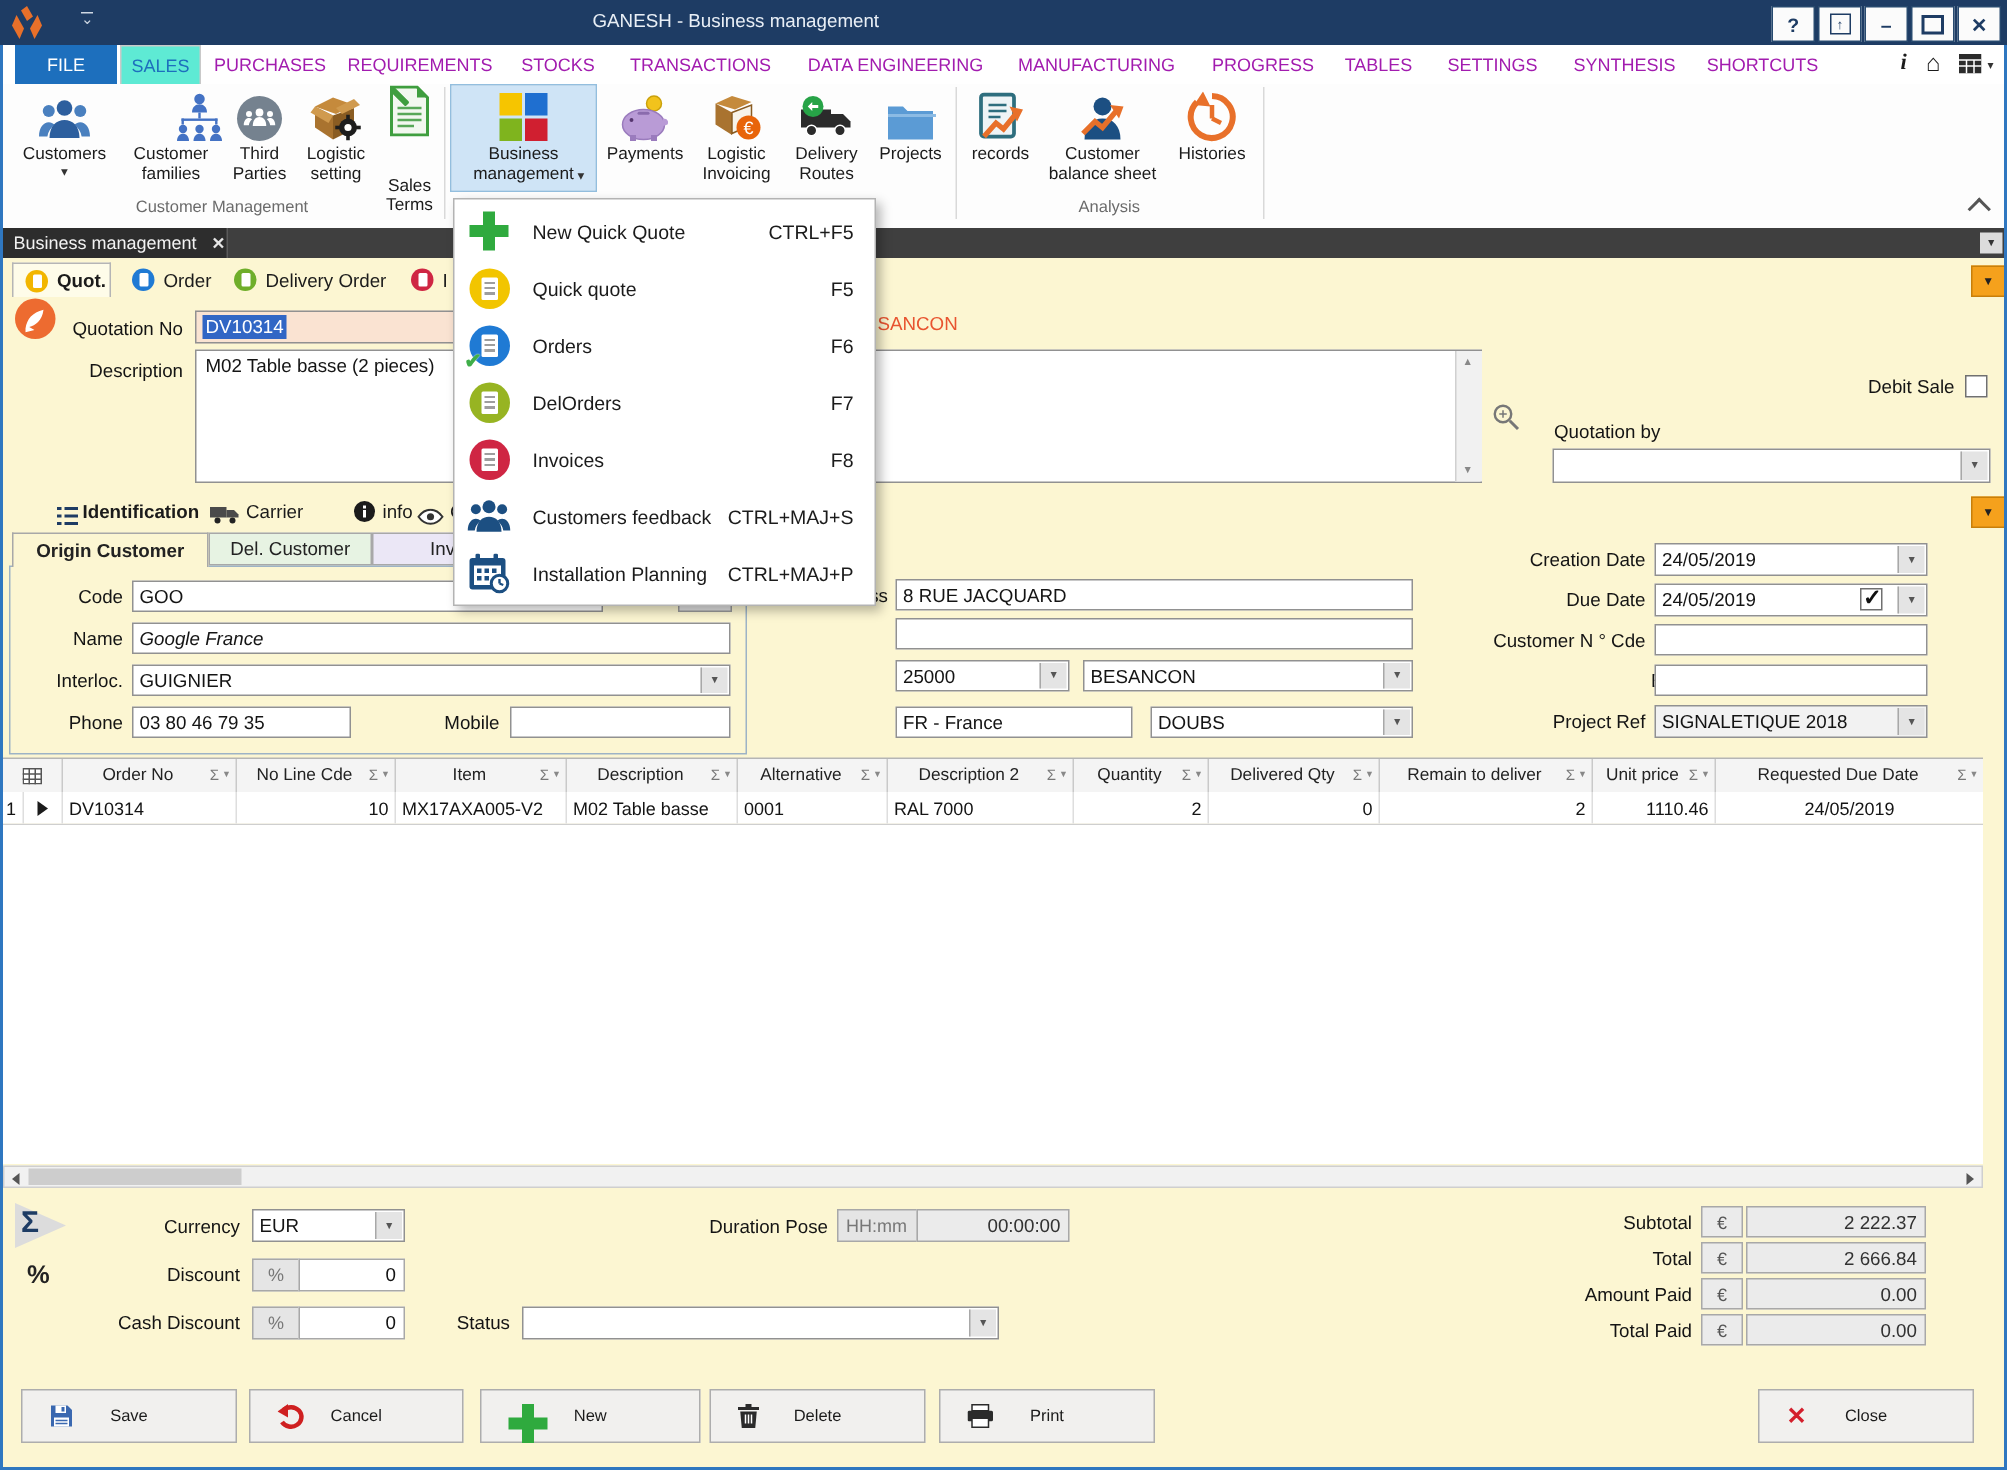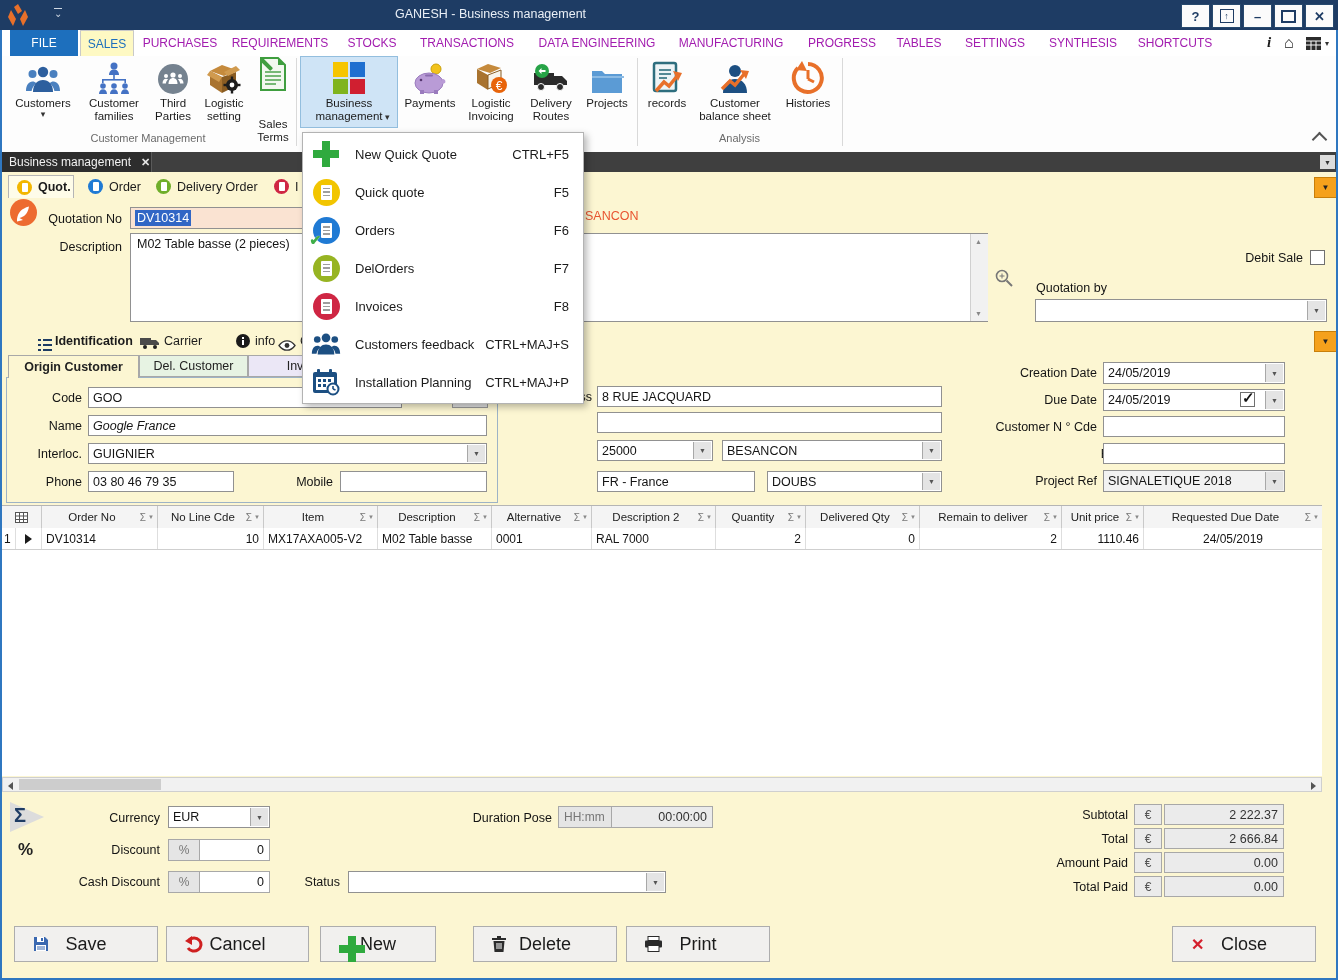--- a/index.html
+++ b/index.html
@@ -8,21 +8,21 @@
   
   .titlebar{position:absolute;left:0;top:0;width:1338px;height:30px;background:#1e3c64;}
   .title{position:absolute;left:395px;top:7px;color:#e9eff6;font-size:12.5px;white-space:nowrap;}
   .winbtn{position:absolute;top:4px;width:29px;height:24px;background:#fbfbfb;border:1px solid #27496e;box-sizing:border-box;color:#1e3c64;font-size:13px;display:flex;align-items:center;justify-content:center;font-weight:bold;}
   .maxglyph{width:11px;height:9px;border:2px solid #1e3c64;}
   .upglyph{width:12px;height:12px;border:1.5px solid #1e3c64;display:flex;align-items:center;justify-content:center;font-size:9px;}
   
   .menubar{position:absolute;left:0;top:30px;width:1338px;height:26px;background:#ffffff;}
   .mtab{position:absolute;top:0;height:26px;display:flex;align-items:center;justify-content:center;font-size:12px;color:#a21caf;white-space:nowrap;}
   .mtab.file{background:#1d6fbd;color:#fff;}
-  .mtab.active{background:#fef9c3;color:#1d6fbd;border:1px solid #c9c9c9;border-bottom:none;box-sizing:border-box;}
+  .mtab.active{background:#5eead4;color:#1d6fbd;border:1px solid #c9c9c9;border-bottom:none;box-sizing:border-box;}
   
   .ribbon{position:absolute;left:0;top:56px;width:1338px;height:96px;background:#fdfdfd;}
   .rbtn{position:absolute;top:1px;height:70px;display:flex;flex-direction:column;align-items:center;font-size:11.5px;color:#1b1b1b;text-align:center;cursor:default;}
   .rbtn .ric{height:38px;display:flex;align-items:flex-end;justify-content:center;}
   .rbtn .rlb{line-height:13px;margin-top:2px;}
   .rbtn.active{background:#cfe4f6;outline:1px solid #93bede;}
   .caret{font-size:9px;color:#333;line-height:8px;}
   .gsep{position:absolute;top:2px;height:88px;width:1px;background:#d9d9d9;}
   .glabel{position:absolute;top:76px;font-size:11px;color:#6b6b6b;text-align:center;}
   .chevup{position:absolute;width:9px;height:9px;border-top:2px solid #555;border-left:2px solid #555;transform:rotate(45deg);}
@@ -65,21 +65,21 @@
   .rowarrow{width:0;height:0;border-left:7px solid #1b1b1b;border-top:5px solid transparent;border-bottom:5px solid transparent;}
   
   .hsb{position:absolute;background:#f1f1f1;border:1px solid #cfcfcf;box-sizing:border-box;}
   .hthumb{position:absolute;background:#cdcdcd;}
   .tri{width:0;height:0;position:absolute;}
   
   .unitbox{position:absolute;background:#e5e5e5;border:1px solid #a8a8a8;box-sizing:border-box;display:flex;align-items:center;justify-content:center;font-size:12px;color:#777;}
   .valbox{position:absolute;background:#fff;border:1px solid #a8a8a8;box-sizing:border-box;display:flex;align-items:center;justify-content:flex-end;font-size:12.5px;color:#141414;padding:0 5px;}
   .valbox.gray{background:#ebebeb;color:#333;}
   
-  .btn{position:absolute;top:926px;height:36px;background:#f1f0ee;border:1px solid #adadad;box-sizing:border-box;display:flex;align-items:center;justify-content:center;font-size:18px;color:#1b1b1b;}
+  .btn{position:absolute;top:926px;height:36px;background:#f1f0ee;border:1px solid #adadad;box-sizing:border-box;display:flex;align-items:center;justify-content:center;font-size:11px;color:#1b1b1b;}
   .btn .bic{position:absolute;left:18px;display:flex;align-items:center;}
   .xicon::before{content:"✕";color:#d41f2c;font-weight:bold;font-size:16px;}
   
   .menu{position:absolute;left:302px;top:132px;width:280px;background:#ffffff;border:1px solid #b3b3b3;box-shadow:3px 3px 7px rgba(0,0,0,.28);z-index:100;padding:2px 0;}
   .mi{height:38px;display:flex;align-items:center;padding:0 14px 0 8px;font-size:13px;color:#1b1b1b;}
   .mi .lab{margin-left:14px;}
   .mi .sc{margin-left:auto;}
   .micon{width:30px;height:30px;position:relative;display:flex;align-items:center;justify-content:center;flex:0 0 auto;}
   .mcir{width:27px;height:27px;border-radius:50%;position:relative;}
   .mcir .d{position:absolute;left:8px;top:6px;width:11px;height:15px;background:#fff;border-radius:1px;}
@@ -185,21 +185,21 @@
             <path d="M1 26c0-6 3-9.5 6.5-9.5 1.5 0 2.8.6 3.8 1.7-2.7 2.4-4.3 4.8-4.7 7.8z" fill="#4a80bf"></path>
             <circle cx="28.5" cy="9" r="4" fill="#4a80bf"></circle>
             <path d="M35 26c0-6-3-9.5-6.5-9.5-1.5 0-2.8.6-3.8 1.7 2.7 2.4 4.3 4.8 4.7 7.8z" fill="#4a80bf"></path>
             <circle cx="18" cy="7" r="5.2" fill="#2d5f9e"></circle>
             <path d="M8 27c0-8 4.5-12 10-12s10 4 10 12z" fill="#2d5f9e"></path>
           </svg>
         </span>
       <span class="rlb">Customers</span>
         <span class="caret">▾</span>
     </div>
-    <div class="rbtn" style="left:78px;width:72px;">
+    <div class="rbtn" style="left:78px;width:72px;align-items:flex-end;">
       <span class="ric">
           <svg width="34" height="33" viewBox="0 0 34 33">
             <g fill="#4472c4">
               <circle cx="17" cy="4" r="3.5"></circle>
               <path d="M12 13c0-3.5 2.2-5.5 5-5.5s5 2 5 5.5z"></path>
               <rect x="16.2" y="13" width="1.6" height="4"></rect>
               <rect x="5" y="17" width="24" height="1.6"></rect>
               <rect x="5" y="17" width="1.6" height="4"></rect>
               <rect x="27.4" y="17" width="1.6" height="4"></rect>
               <circle cx="6" cy="24" r="2.8"></circle>
@@ -767,21 +767,21 @@
   </div>
   <div class="btn" style="left:166px;width:143px;">
     <span class="bic">
         <svg width="18" height="17" viewBox="0 0 18 17">
           <path d="M4 4a7 6.5 0 1 1-1 8" stroke="#cf2020" stroke-width="3" fill="none"></path>
           <path d="M7 0L0 5l7 4z" fill="#cf2020"></path>
         </svg>
       </span>
     <span>Cancel</span>
   </div>
-  <div class="btn" style="left:320px;width:116px;">
+  <div class="btn" style="left:320px;width:147px;">
     <span class="bic">
         <span class="plus" style="width:16px;height:16px;"></span>
       </span>
     <span>New</span>
   </div>
   <div class="btn" style="left:473px;width:144px;">
     <span class="bic">
         <svg width="14" height="16" viewBox="0 0 14 16">
           <rect x="0" y="2" width="14" height="2" fill="#2b2b2b"></rect>
           <rect x="5" y="0" width="4" height="2" fill="#2b2b2b"></rect>

